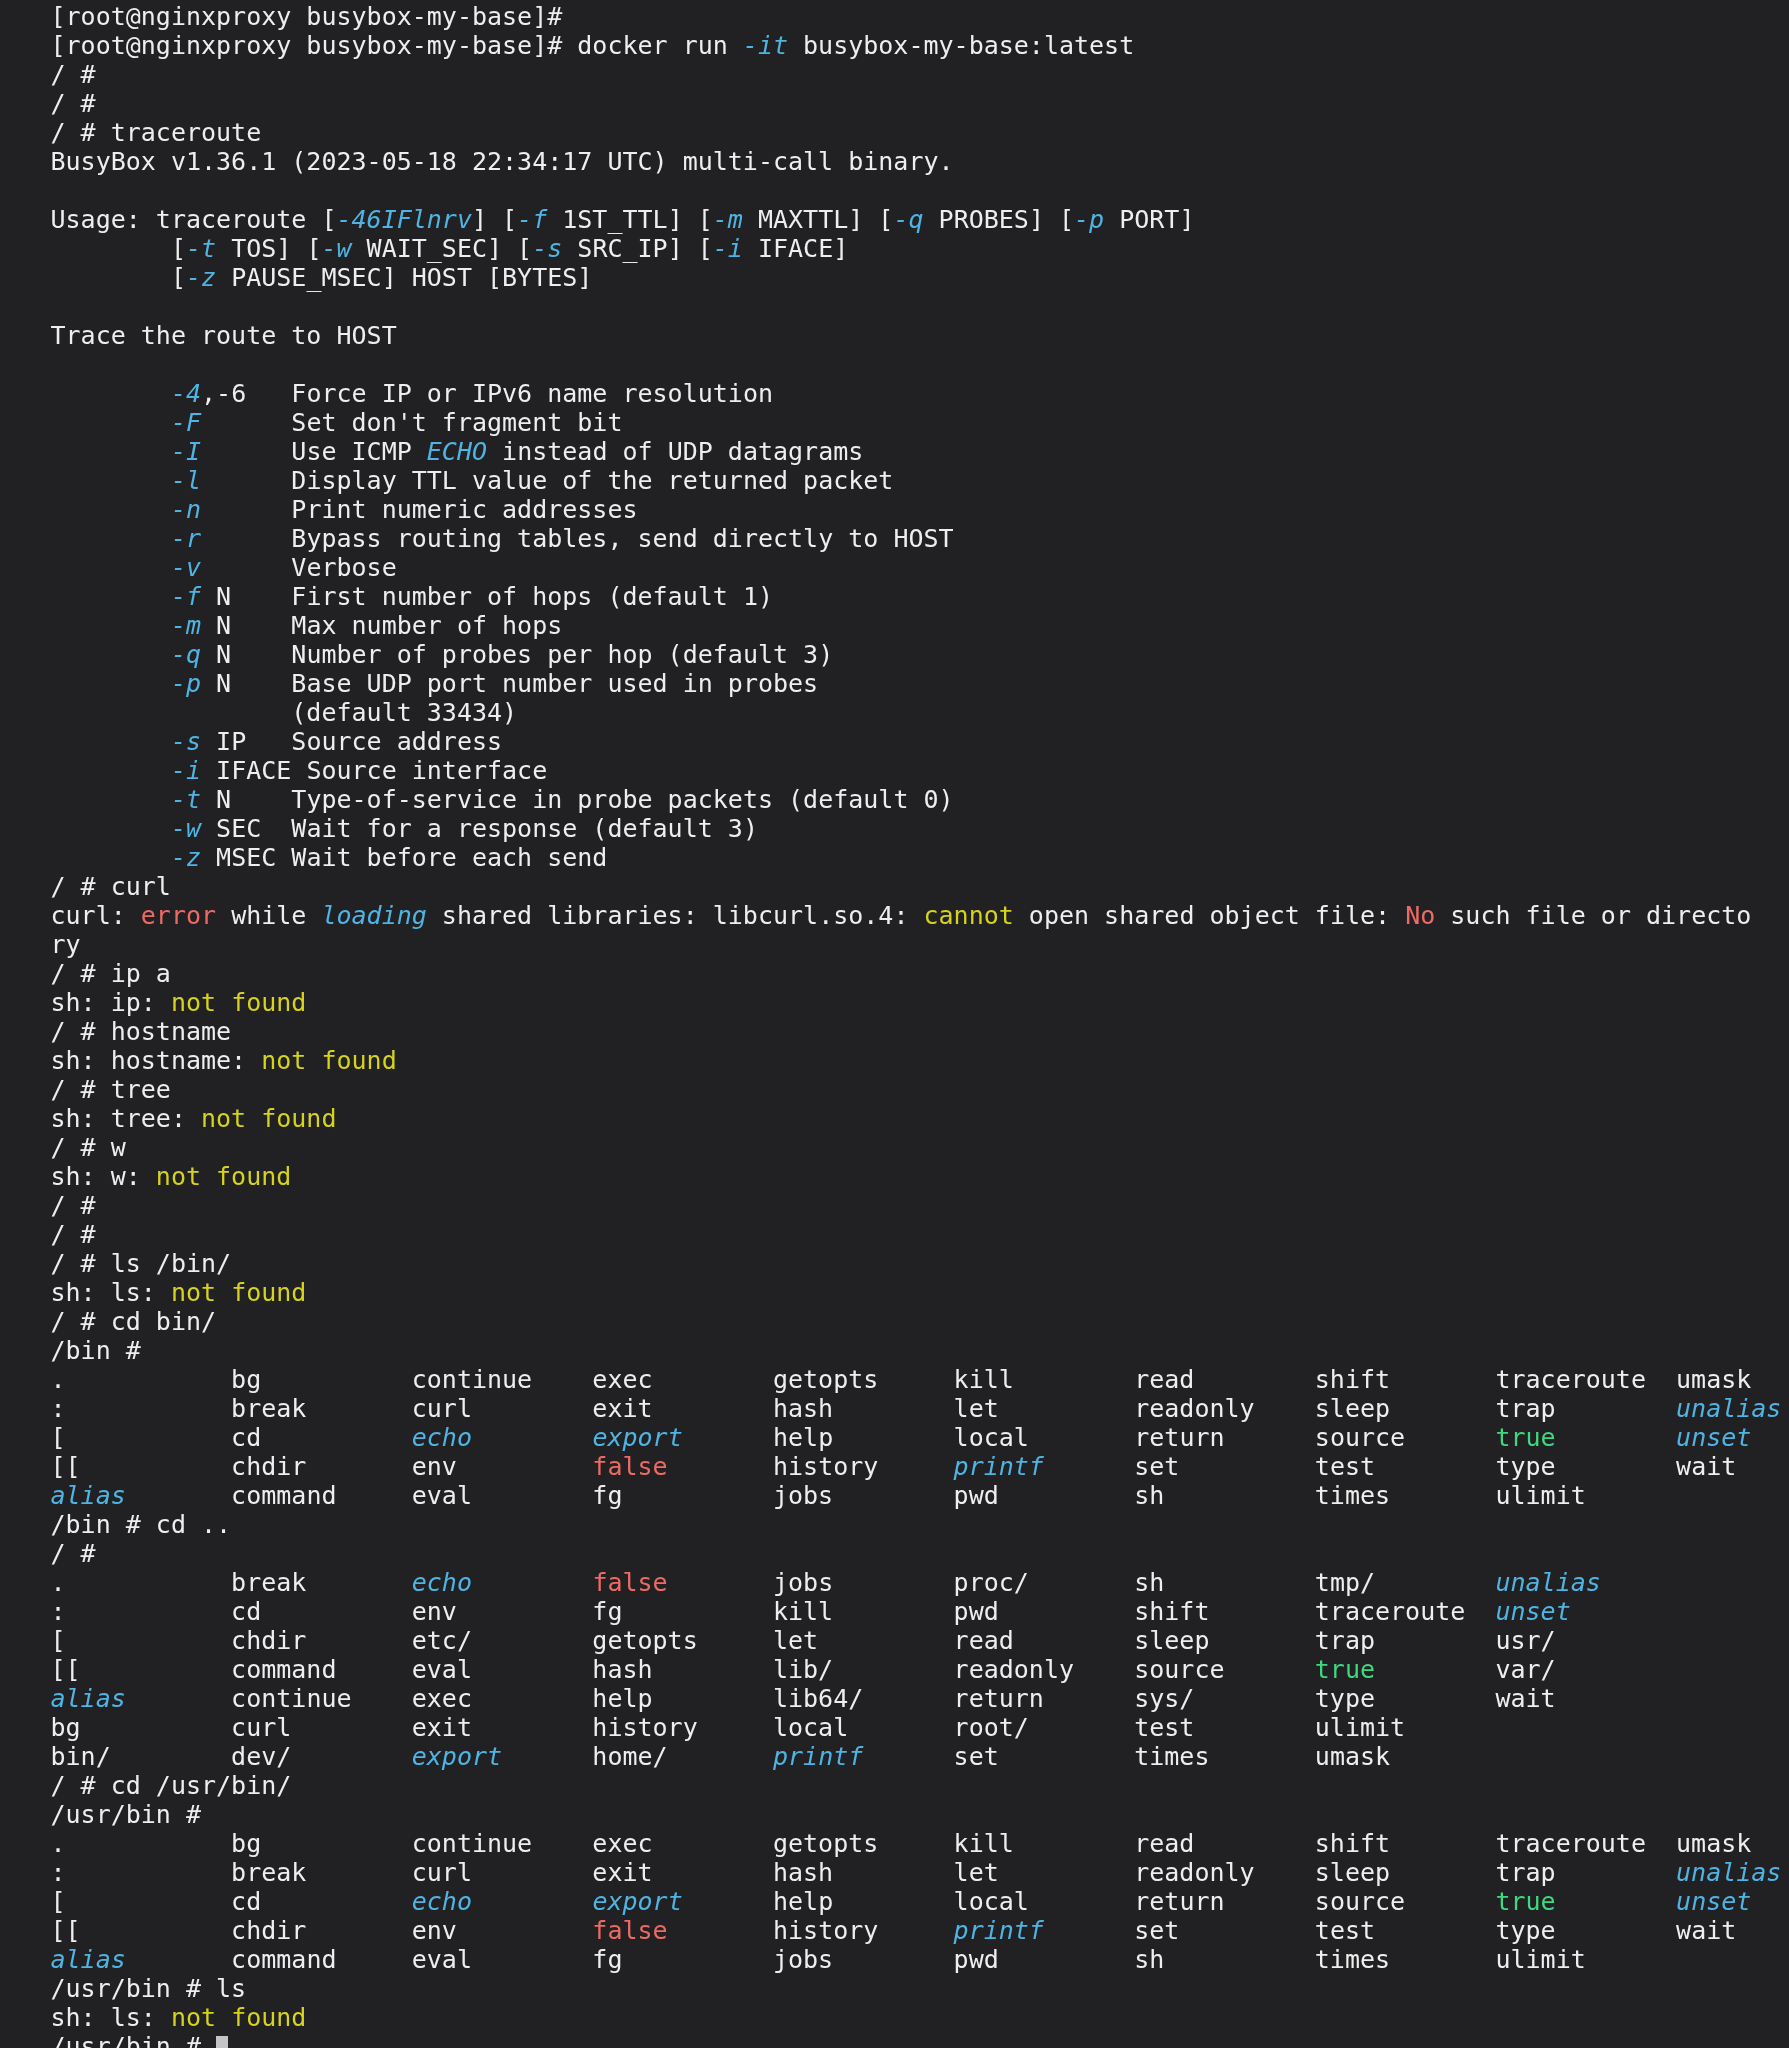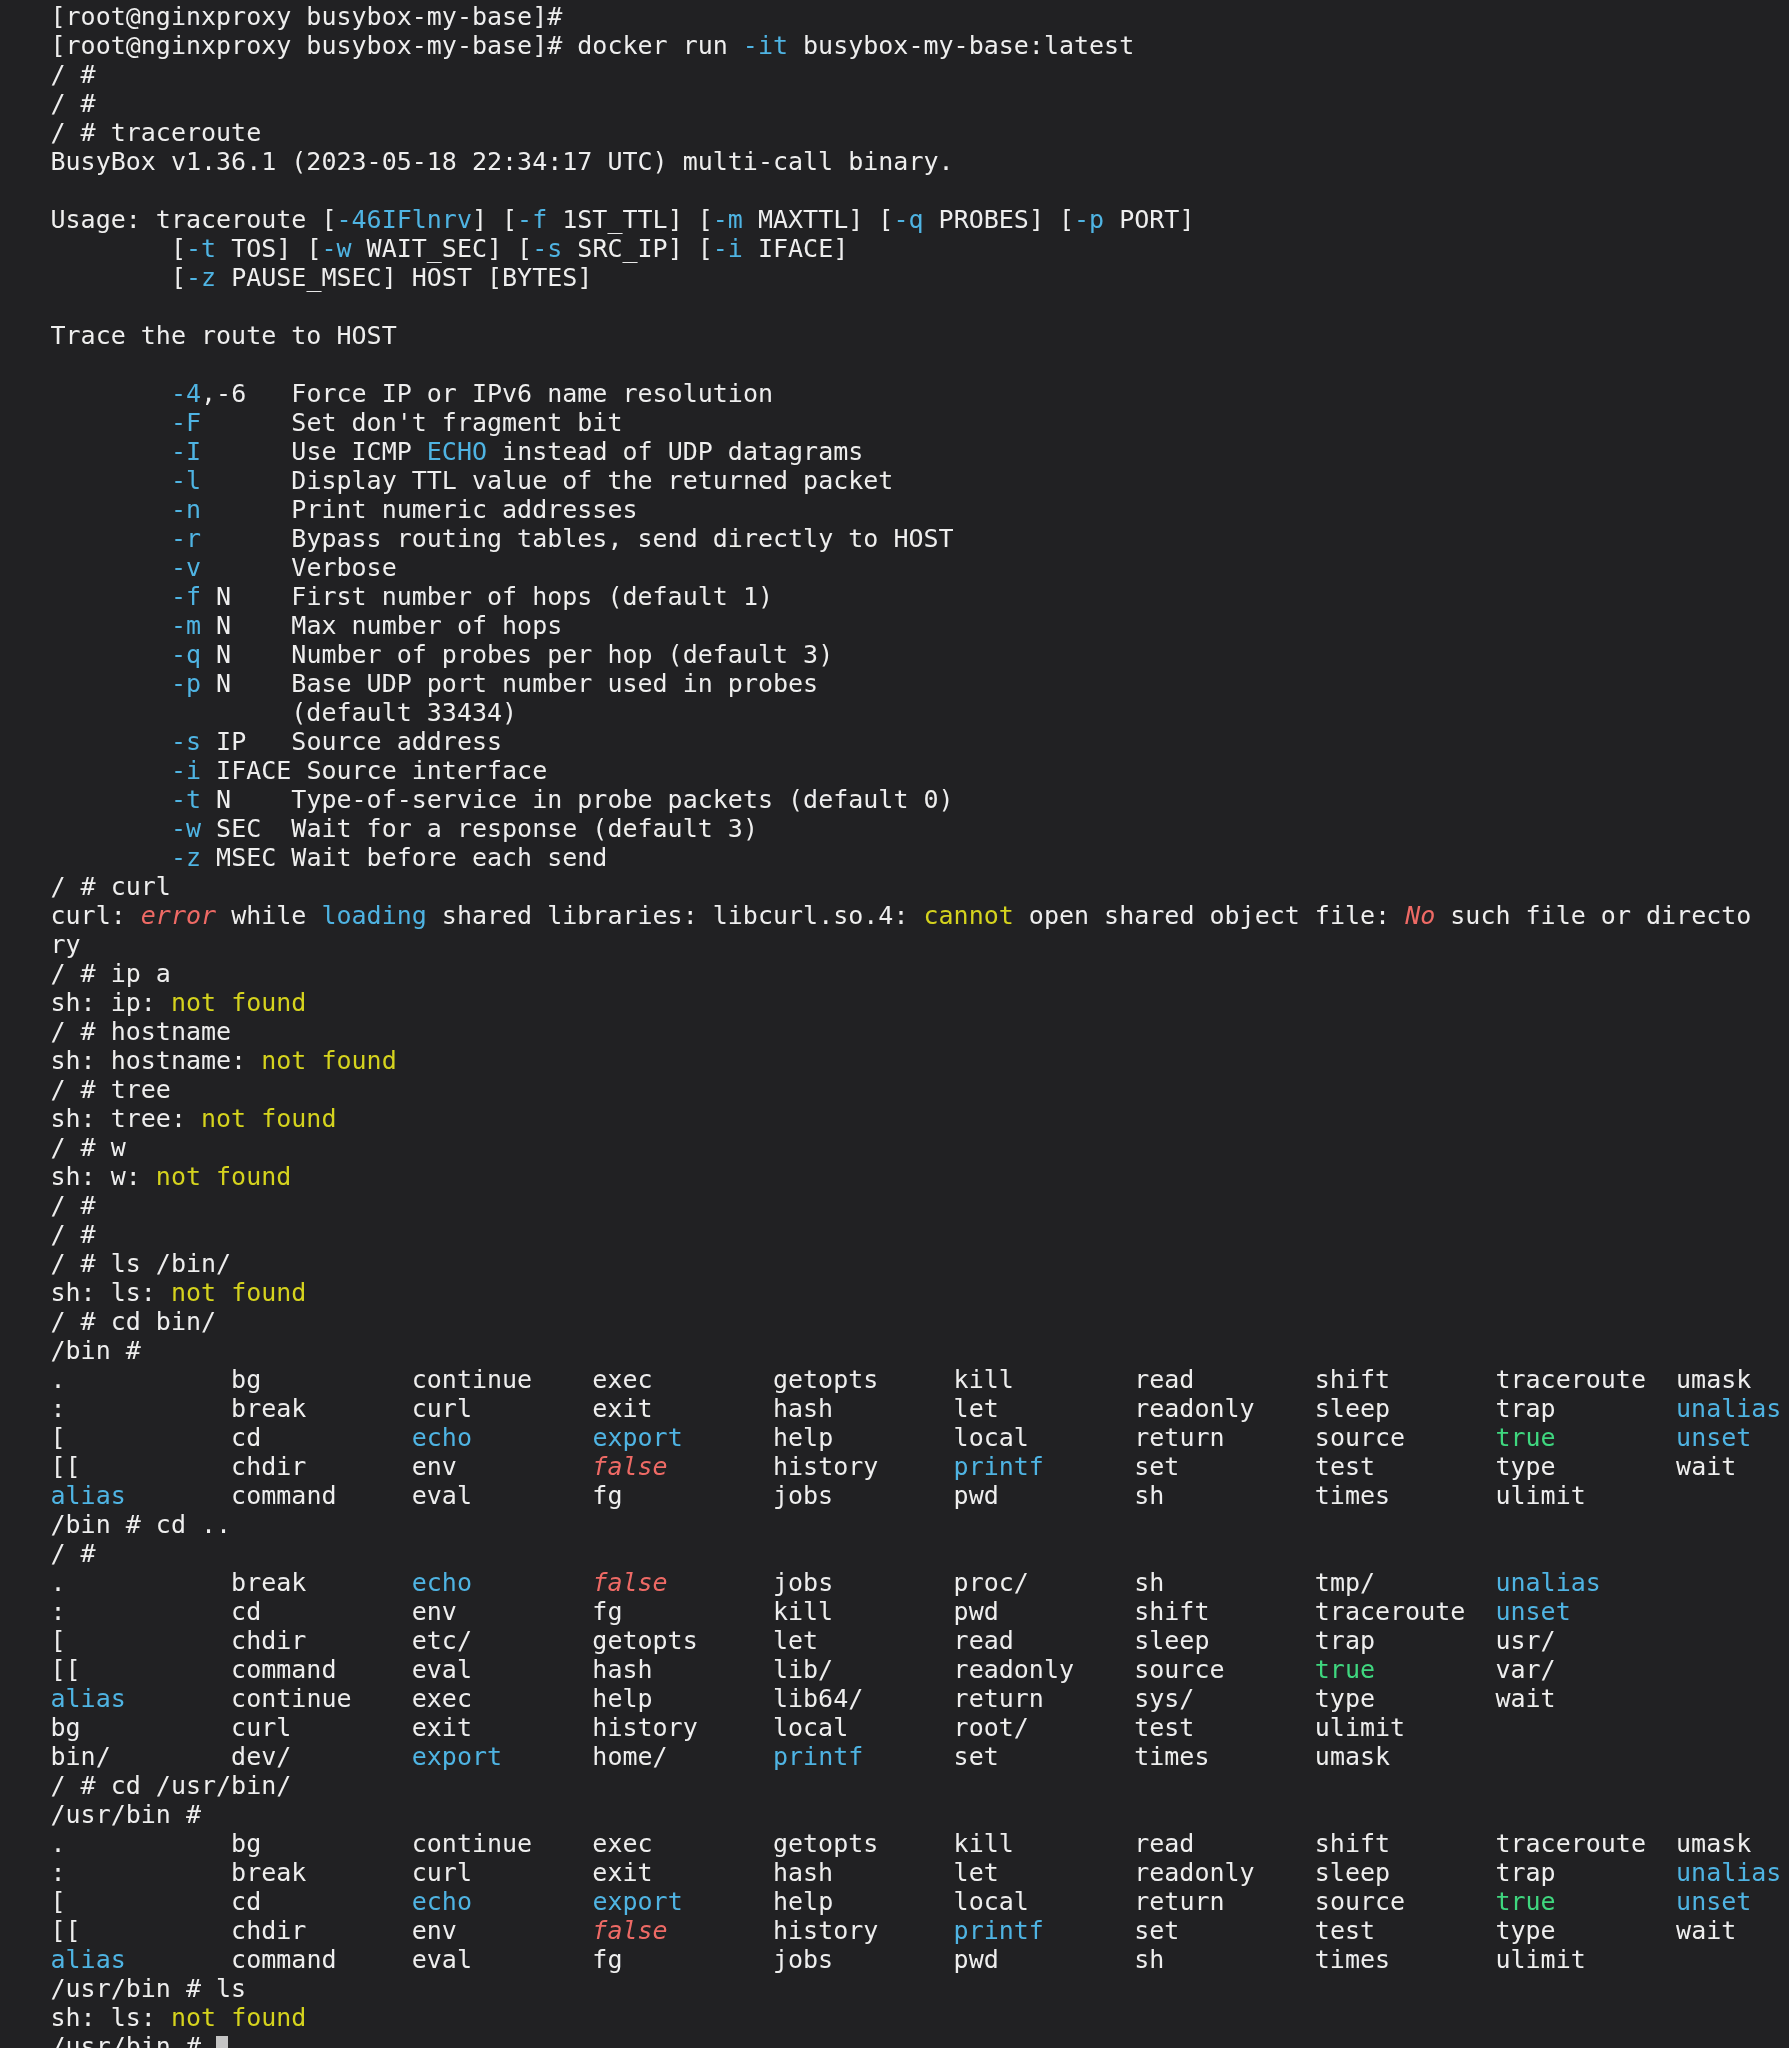--- a/index.html
+++ b/index.html
@@ -13,22 +13,22 @@
     width:1790px;height:2049px;
     padding:1.8px 0 0 6.5px;
     font-family:"DejaVu Sans Mono", monospace;
     font-size:25px;
     line-height:29px;
     white-space:pre;
     margin-left:44px;
   }
   .line{height:29px;}
   .w{color:var(--fg,#eeeeee);}
-  .c{color:var(--cyan,#4fb4e3);}
-  .r{color:var(--red,#ee6a65);font-style:italic;}
+  .c{color:var(--cyan,#4fb4e3);font-style:italic;}
+  .r{color:var(--red,#ee6a65);}
   .y{color:var(--yellow,#d5d31e);}
   .g{color:var(--green,#3fd77f);text-align:center;}
   .k{
     display:inline-block;
     width:0.82ch;height:1.05em;
     vertical-align:-0.18em;
     background:var(--cursor,#c4c4c4);
   }
 </style>
 </head>

